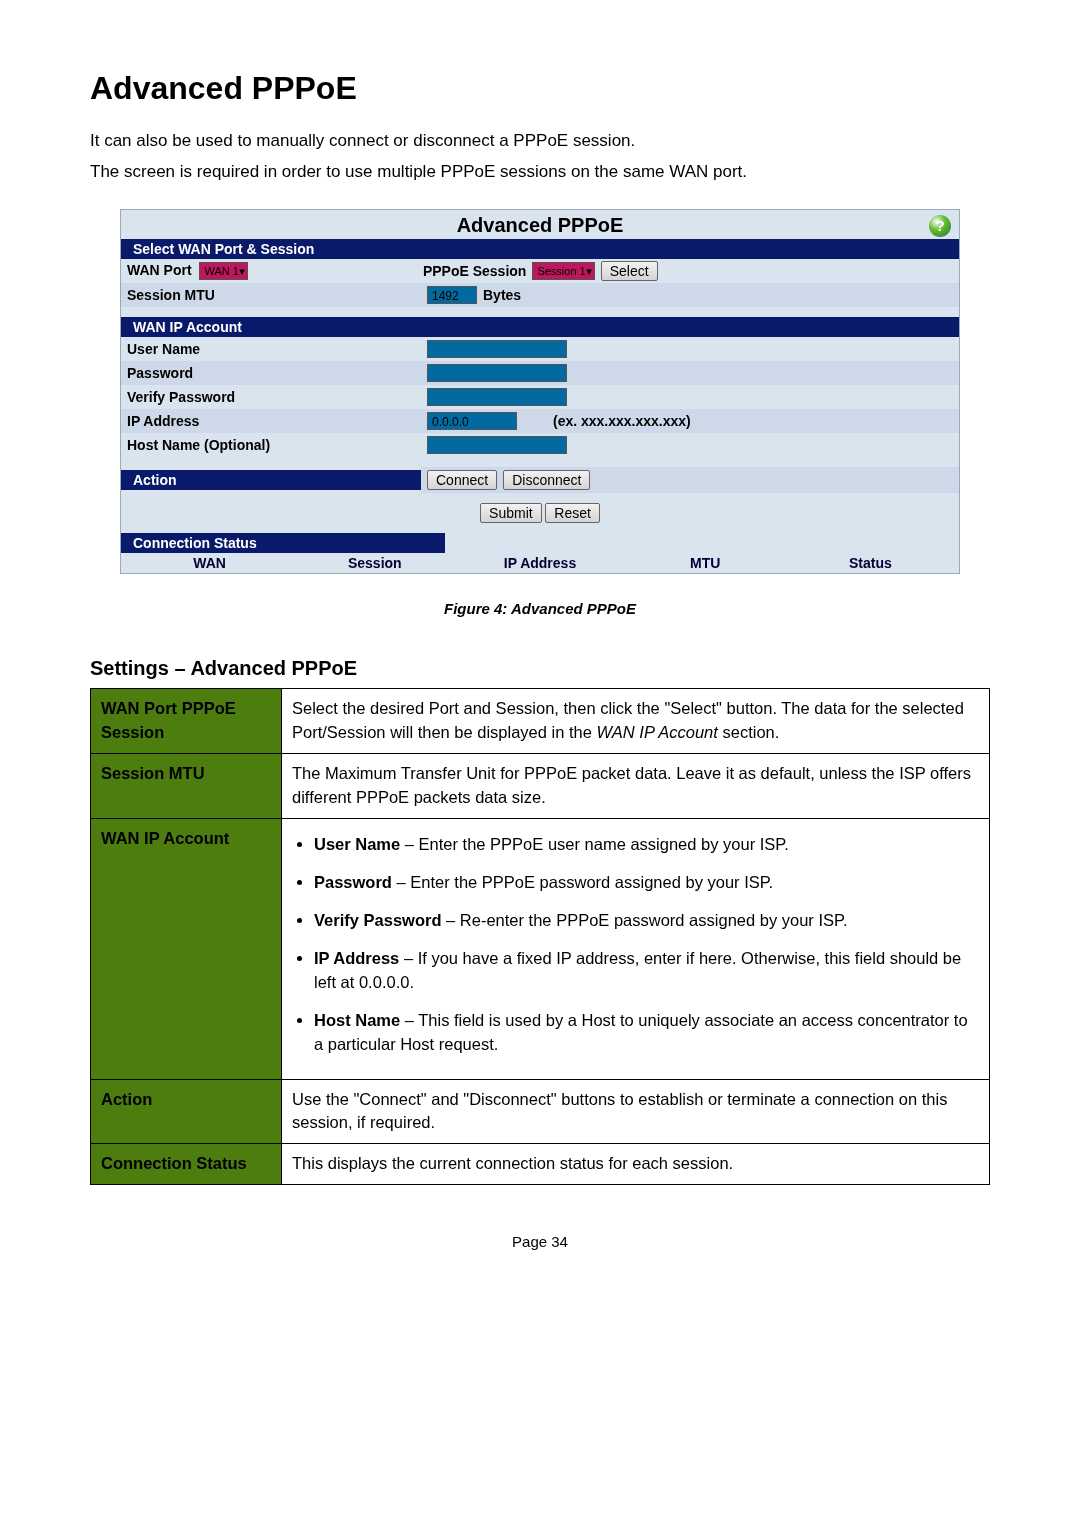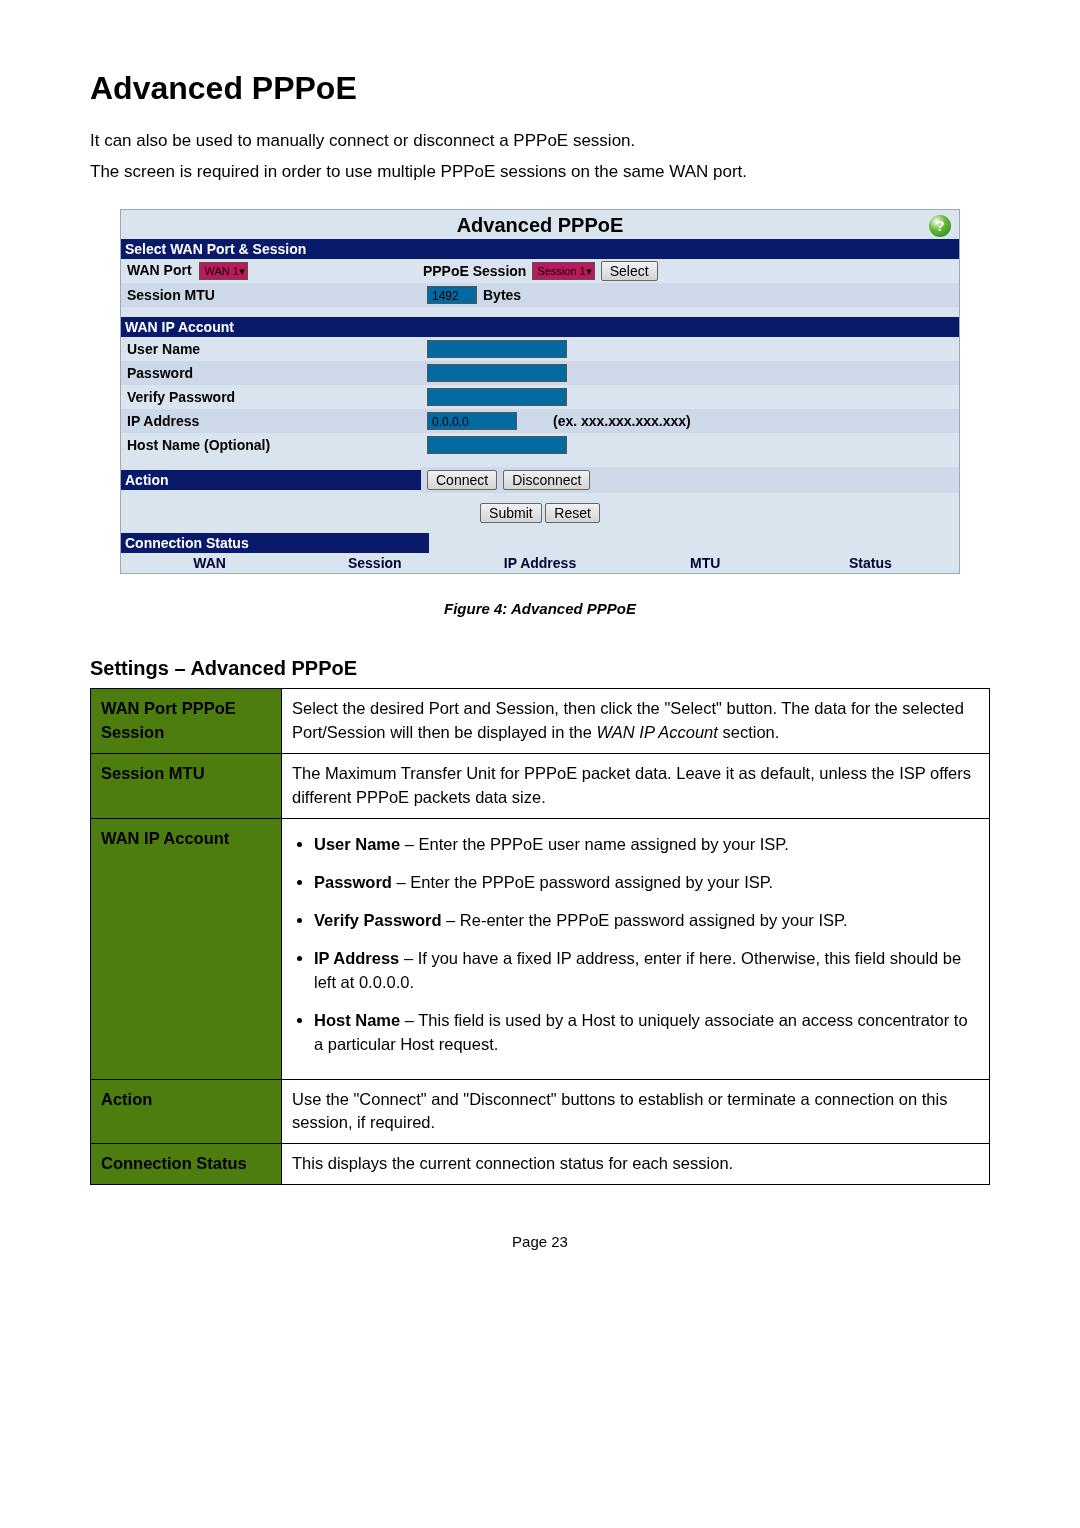--- a/index.html
+++ b/index.html
@@ -57,21 +57,21 @@
     font-weight: bold;
     display: flex;
     align-items: center;
     justify-content: center;
     font-size: 15px;
   }
   .section-bar {
     background: #0a1a6a;
     color: #fff;
     font-weight: bold;
-    padding: 2px 4px;
+    padding: 2px 12px;
     font-size: 14px;
   }
   .ss-row {
     display: flex;
     align-items: center;
     padding: 1px 6px;
     min-height: 22px;
   }
   .ss-label {
     width: 300px;
@@ -319,15 +319,15 @@
       <th>Action</th>
       <td>Use the "Connect" and "Disconnect" buttons to establish or terminate a connection on this session, if required.</td>
     </tr>
     <tr>
       <th>Connection Status</th>
       <td>This displays the current connection status for each session.</td>
     </tr>
   </tbody>
     </table>
 
-  <div class="footer">Page 23</div>
+  <div class="footer">Page 34</div>
 
 </div>
 
 </body></html>

